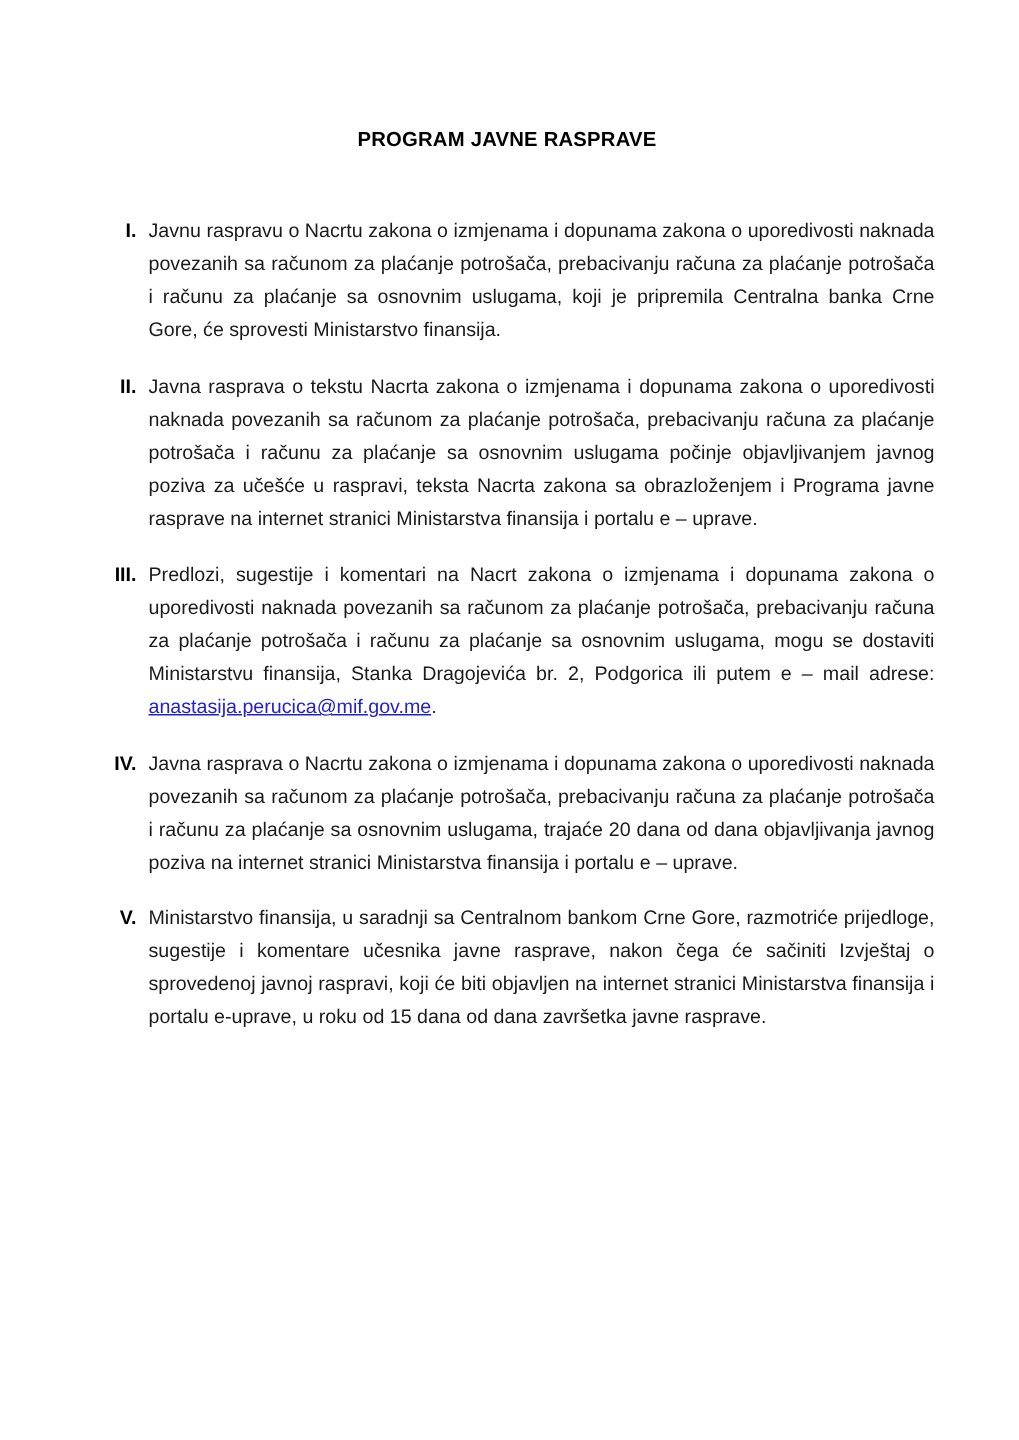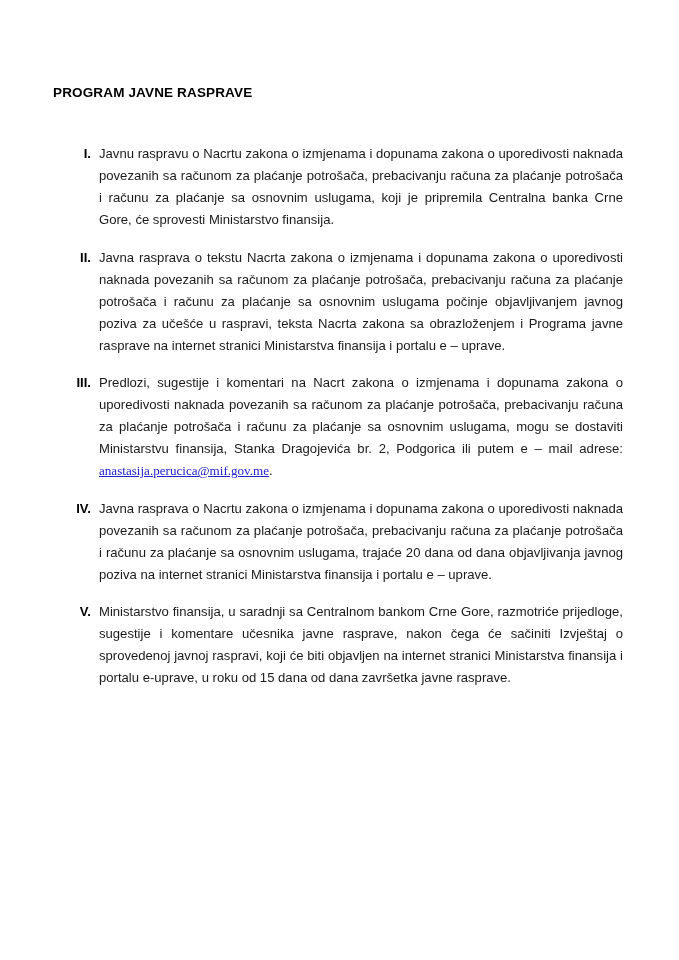--- a/index.html
+++ b/index.html
@@ -19,21 +19,21 @@
     -webkit-font-smoothing: antialiased;
   }
   .doc-body {
     position: absolute;
     left: 53px;
     top: 0;
     width: 570px;
   }
   .title-block {
     padding-top: 84px;
-    text-align: left;
+    text-align: center;
   }
   .doc-title {
     font-size: 13.5px;
     font-weight: bold;
     letter-spacing: 0.15px;
     line-height: 18px;
     margin: 0;
   }
   .doc-subtitle {
     font-size: 13.5px;
@@ -72,21 +72,20 @@
     font-size: 13.1px;
     line-height: 22px;
     color: #000000;
   }
   .clause-text {
     display: block;
   }
   .email-link {
     color: #2222cc;
     text-decoration: underline;
-    font-family: Liberation Serif, serif;
   }
 </style>
 </head>
 <body>
 
 <div class="page">
   <div class="doc-body">
 
     <div class="title-block">
       <h1 class="doc-title">PROGRAM JAVNE RASPRAVE</h1>

